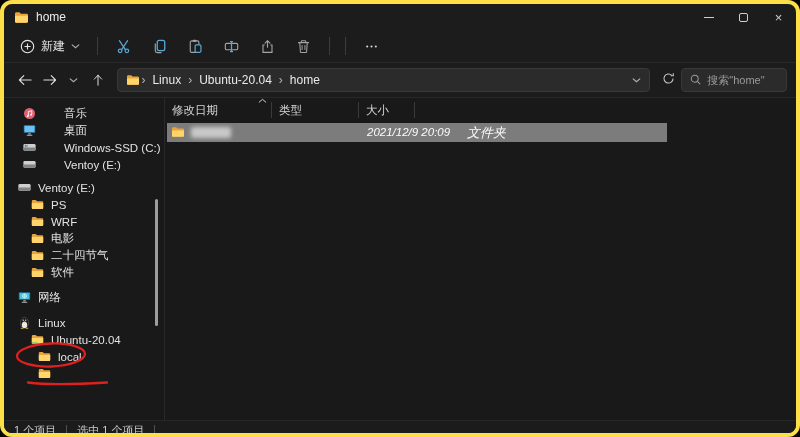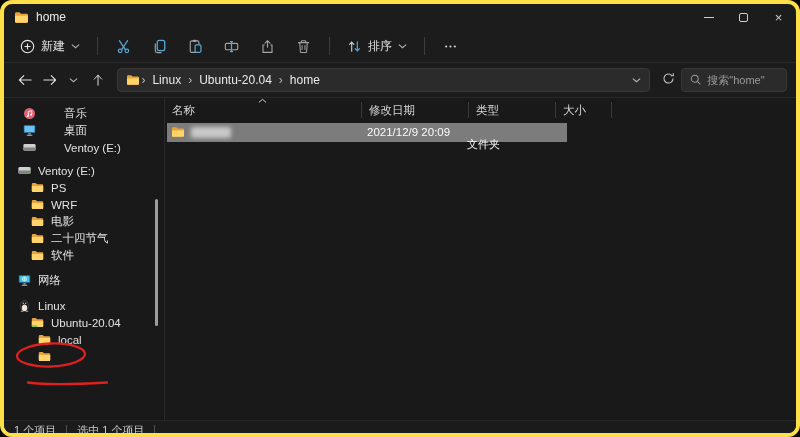--- a/index.html
+++ b/index.html
@@ -61,27 +61,27 @@
   .scrollthumb { position:absolute; left:151px; top:101px; width:3px; height:127px; background:#9d9d9d; border-radius:2px; }
 
   .main { flex:1; position:relative; }
   .mheader { display:flex; height:23px; align-items:center; position:relative; }
   .hcell { font-size:11.5px; color:#d6d6d6; padding-left:7px; height:16px; line-height:16px;
            border-right:1px solid #3a3a3a; }
   .hcell:first-child { padding-left:12px; }
   .hc0 { width:197px; } .hc1 { width:107px; } .hc2 { width:87px; } .hc3 { width:56px; }
   .sortcaret { position:absolute; left:93px; top:0px; color:#cfcfcf; }
   .sortcaret svg { width:9px; height:5px; display:block; }
-  .frow { position:relative; margin:2px 0 0 2px; width:400px; height:19px; background:#7c7c7c; }
+  .frow { position:relative; margin:2px 0 0 2px; width:500px; height:19px; background:#7c7c7c;font-style:italic; }
   .frow .ficon { position:absolute; left:4px; top:3px; }
   .frow .ficon svg { width:14px; height:12px; display:block; }
   .blurname { position:absolute; left:24px; top:4px; width:40px; height:11px; background:#c9c9c9;
               border-radius:2px; filter:blur(2.2px); }
   .fdate { position:absolute; left:200px; top:0; line-height:19px; font-size:11.5px; color:#fbfbfb; }
-  .ftype { position:absolute; left:300px; top:12px; line-height:19px; font-size:11px; color:#fbfbfb; }
+  .ftype { position:absolute; left:300px; top:0; line-height:19px; font-size:13px; color:#fbfbfb; }
   .fsize { position:absolute; left:392px; top:0; line-height:19px; font-size:11.5px; color:#fbfbfb; }
 
   
   .statusbar { height:20px; border-top:1px solid #262626; background:#1b1b1b;
                display:flex; align-items:center; gap:10px; padding-left:10px; font-size:11px; color:#cccccc; }
   .sdiv { width:1px; height:11px; background:#4f4f4f; }
 
   
   .annot { position:absolute; inset:0; pointer-events:none; z-index:10; }
 </style>
@@ -172,34 +172,20 @@
       </div>
     <div class="tbtn tbtn-ico">
         <span class="ic">
           <svg viewBox="0 0 16 16">
             <path d="M2.6 3.9h10.8M5.6 3.9V2.7c0-.5.4-.9.9-.9h3c.5 0 .9.4.9.9v1.2M4 3.9l.7 9.6c0 .5.4.9.9.9h4.8c.5 0 .9-.4.9-.9l.7-9.6" stroke="#a3a3a3" stroke-width="1.15" fill="none" stroke-linecap="round"></path>
             <path d="M6.5 6.5v5.2M9.5 6.5v5.2" stroke="#a3a3a3" stroke-width="1.05"></path>
           </svg>
         </span>
       </div>
     <div class="tdiv"></div>
-    <div class="tbtn">
-      <span class="ic">
-          <svg viewBox="0 0 16 15">
-            <path d="M5 12.6V2.8M5 2.8L2.7 5.3M5 2.8l2.3 2.5" stroke="#c9c9c9" stroke-width="1.25" fill="none" stroke-linecap="round"></path>
-            <path d="M11 2.4v9.8M11 12.2l-2.3-2.5M11 12.2l2.3-2.5" stroke="#58a8d8" stroke-width="1.25" fill="none" stroke-linecap="round"></path>
-          </svg>
-        </span>
-      <span>排序</span>
-      <span class="chev">
-          <svg viewBox="0 0 10 6">
-            <path d="M1 1l4 3.4L9 1" stroke="currentColor" stroke-width="1.3" fill="none" stroke-linecap="round"></path>
-          </svg>
-        </span>
-    </div>
     <div class="tdiv"></div>
     <div class="tbtn tbtn-ico">
         <span class="ic">
           <svg viewBox="0 0 16 16">
             <circle cx="3.4" cy="8" r="1.15" fill="#d6d6d6"></circle>
             <circle cx="8" cy="8" r="1.15" fill="#d6d6d6"></circle>
             <circle cx="12.6" cy="8" r="1.15" fill="#d6d6d6"></circle>
           </svg>
         </span>
       </div>
@@ -294,20 +280,35 @@
                   <rect x="4.4" y="12.6" width="7.2" height="1.3" rx=".6" fill="#b5b5b5"></rect>
                 </svg>
               </span>
               <span>桌面</span>
             </div>
             <div class="side-item ind1">
               <span class="side-icon">
                 <svg viewBox="0 0 16 11">
                   <rect x=".5" y="1.2" width="15" height="8.2" rx="1.6" fill="#cfcfcf"></rect>
                   <path d="M.5 5.6h15v2.3c0 .9-.7 1.6-1.6 1.6H2.1c-.9 0-1.6-.7-1.6-1.6V5.6z" fill="#838383"></path>
+                  <g fill="#2f86c4">
+                    <rect x="2.2" y="2.2" width="1.5" height="1.5"></rect>
+                    <rect x="4.1" y="2.2" width="1.5" height="1.5"></rect>
+                    <rect x="2.2" y="4.1" width="1.5" height="1.2"></rect>
+                    <rect x="4.1" y="4.1" width="1.5" height="1.2"></rect>
+                  </g>
+                </svg>
+              </span>
+              <span>Windows-SSD (C:)</span>
+            </div>
+            <div class="side-item ind1">
+              <span class="side-icon">
+                <svg viewBox="0 0 16 11">
+                  <rect x=".5" y="1.2" width="15" height="8.2" rx="1.6" fill="#cfcfcf"></rect>
+                  <path d="M.5 5.6h15v2.3c0 .9-.7 1.6-1.6 1.6H2.1c-.9 0-1.6-.7-1.6-1.6V5.6z" fill="#838383"></path>
                   <circle cx="13" cy="7.5" r=".8" fill="#46b050"></circle>
                 </svg>
               </span>
               <span>Ventoy (E:)</span>
             </div>
           </div>
           <div class="side-sec2">
             <div class="side-item ind0">
               <span class="side-icon">
                 <svg viewBox="0 0 16 11">
@@ -425,21 +426,20 @@
         </div>
       <div class="scrollthumb"></div>
     </div>
     <div class="main">
       <div class="mheader" id="mheader">
         <span class="sortcaret">
             <svg viewBox="0 0 10 6">
               <path d="M1 5l4-3.4L9 5" stroke="currentColor" stroke-width="1.2" fill="none" stroke-linecap="round"></path>
             </svg>
           </span>
-      <div class="hcell hc0">名称</div>
           <div class="hcell hc1">修改日期</div>
           <div class="hcell hc2">类型</div>
           <div class="hcell hc3">大小</div>
         </div>
       <div id="rows">
           <div class="frow">
             <span class="ficon">
               <svg viewBox="0 0 16 14">
                 <path d="M1 3c0-.9.6-1.6 1.4-1.6h3.4L7.4 3h6.2c.8 0 1.4.6 1.4 1.4V11c0 .9-.6 1.6-1.4 1.6H2.4C1.6 12.6 1 12 1 11V3z" fill="#e8a33d"></path>
                 <path d="M1 5.2h14V11c0 .9-.6 1.6-1.4 1.6H2.4C1.6 12.6 1 12 1 11V5.2z" fill="#ffd46a"></path>

